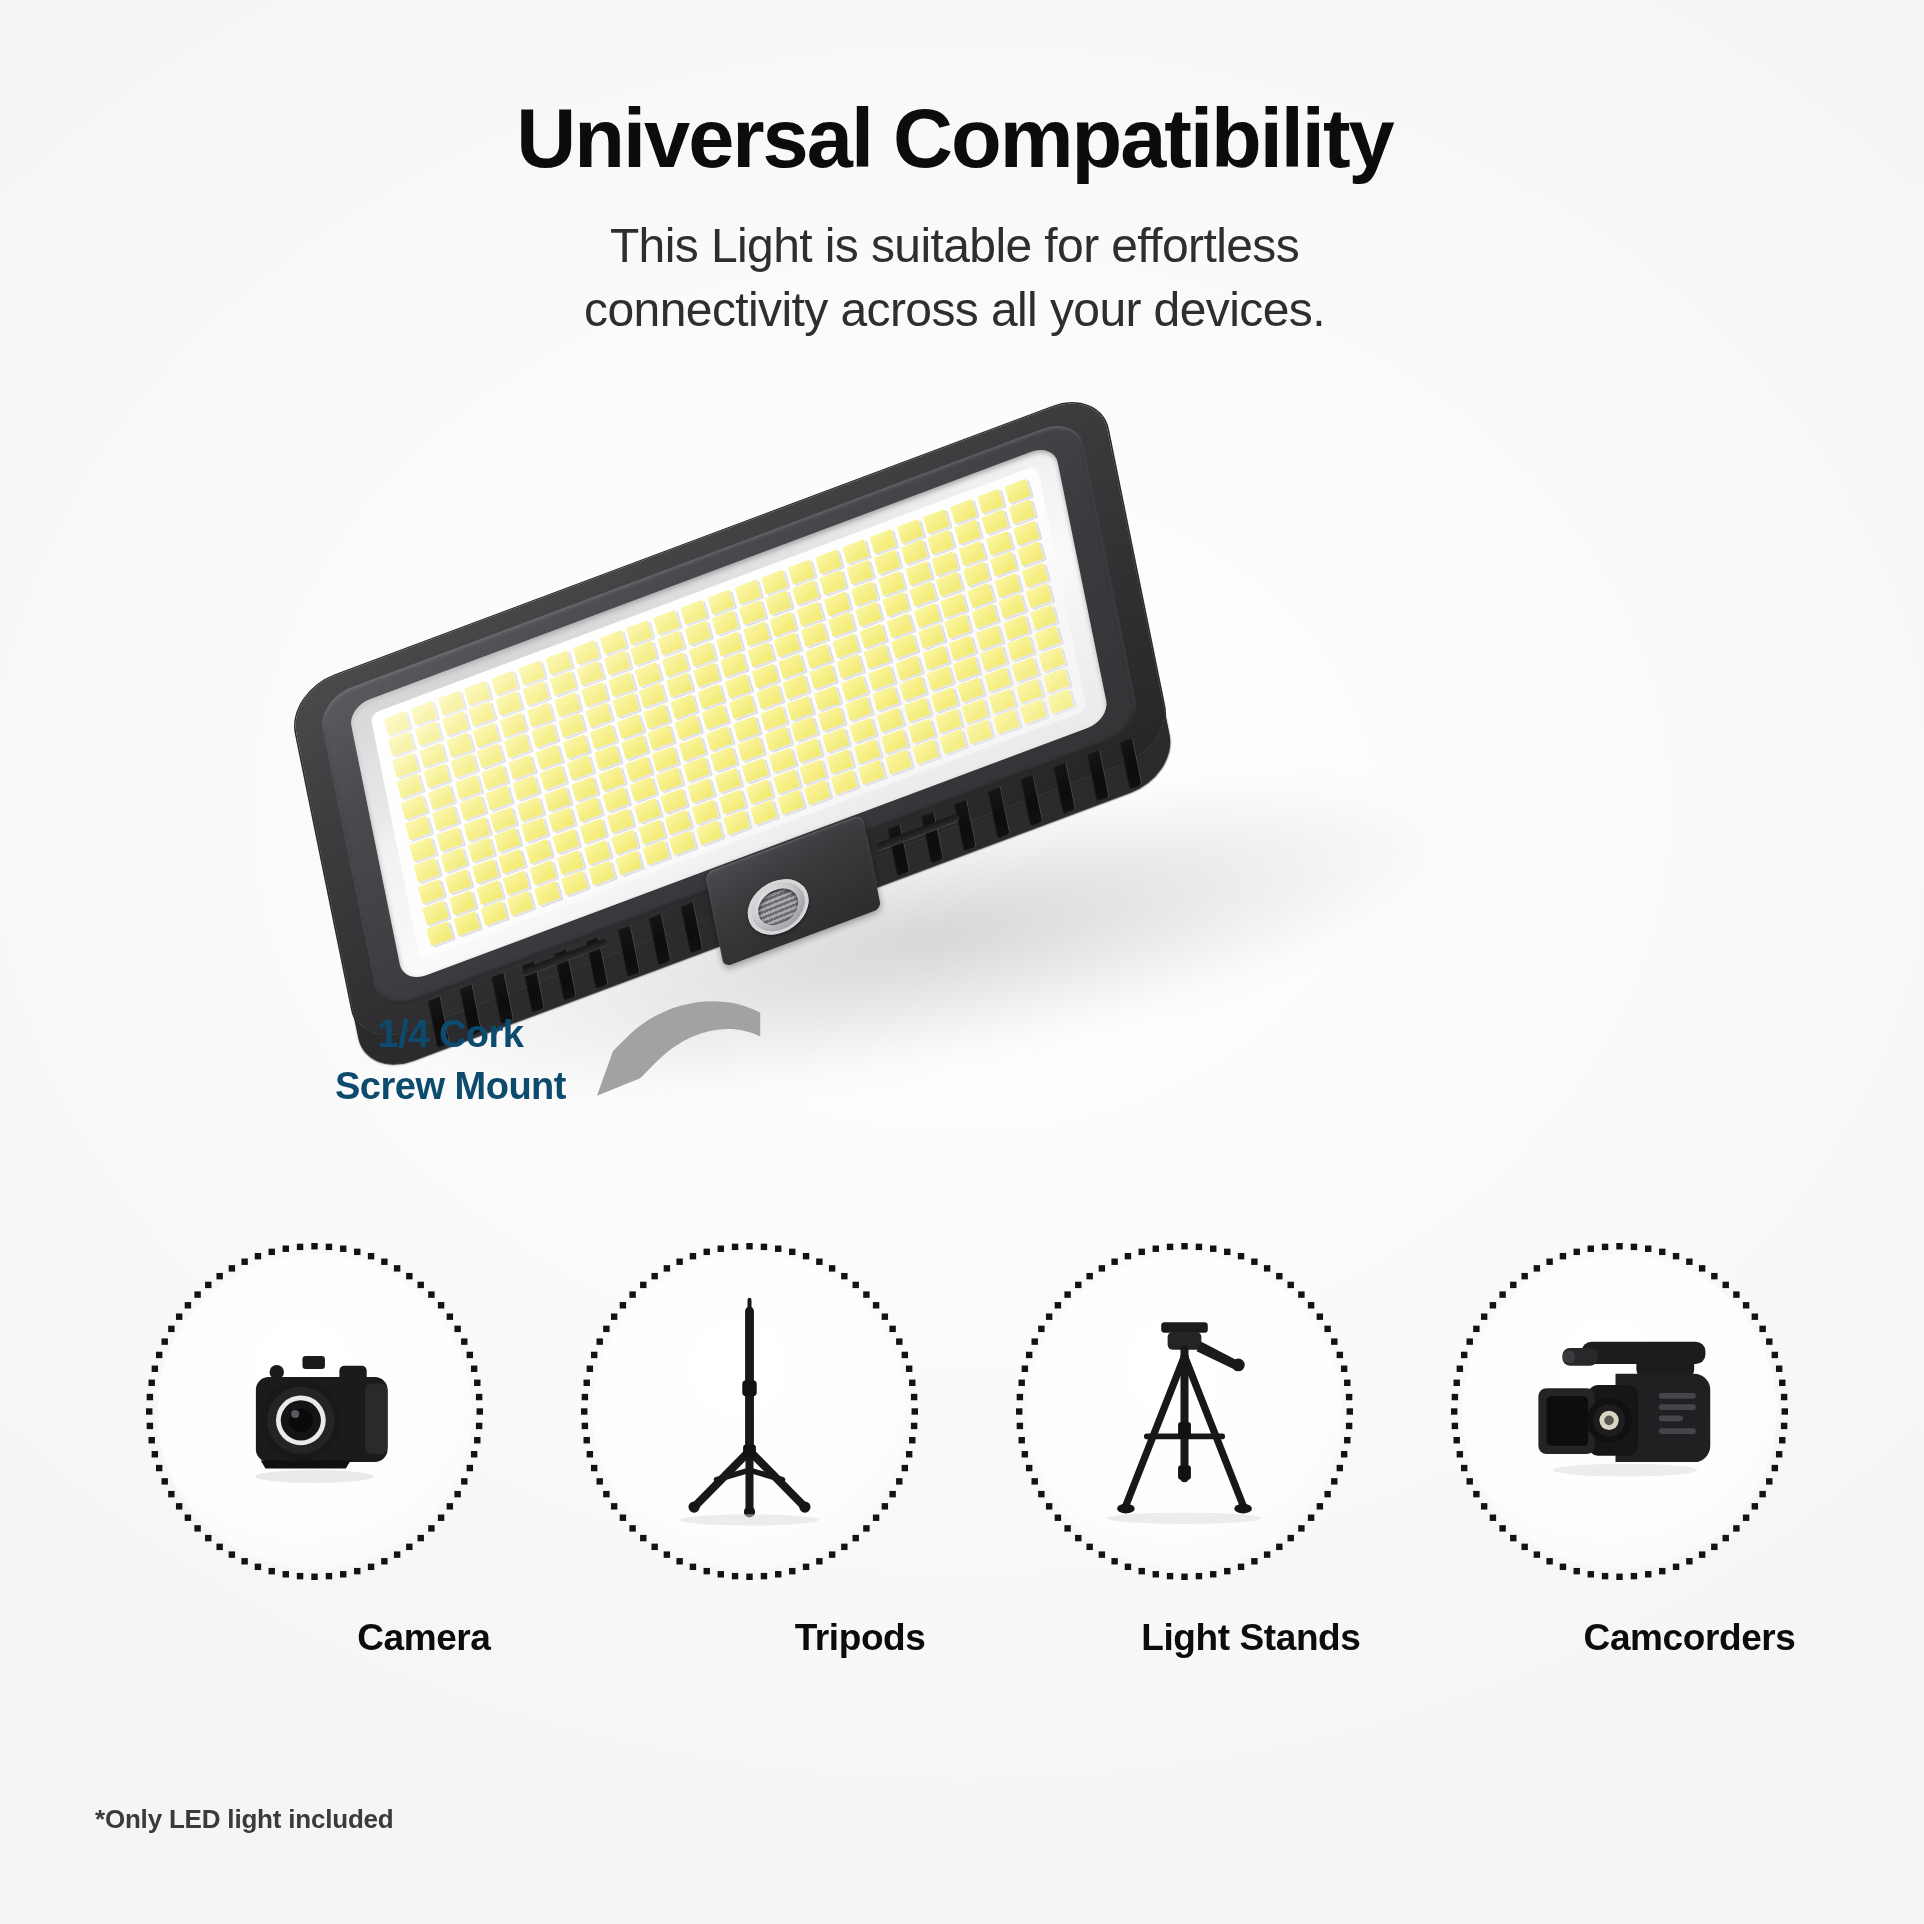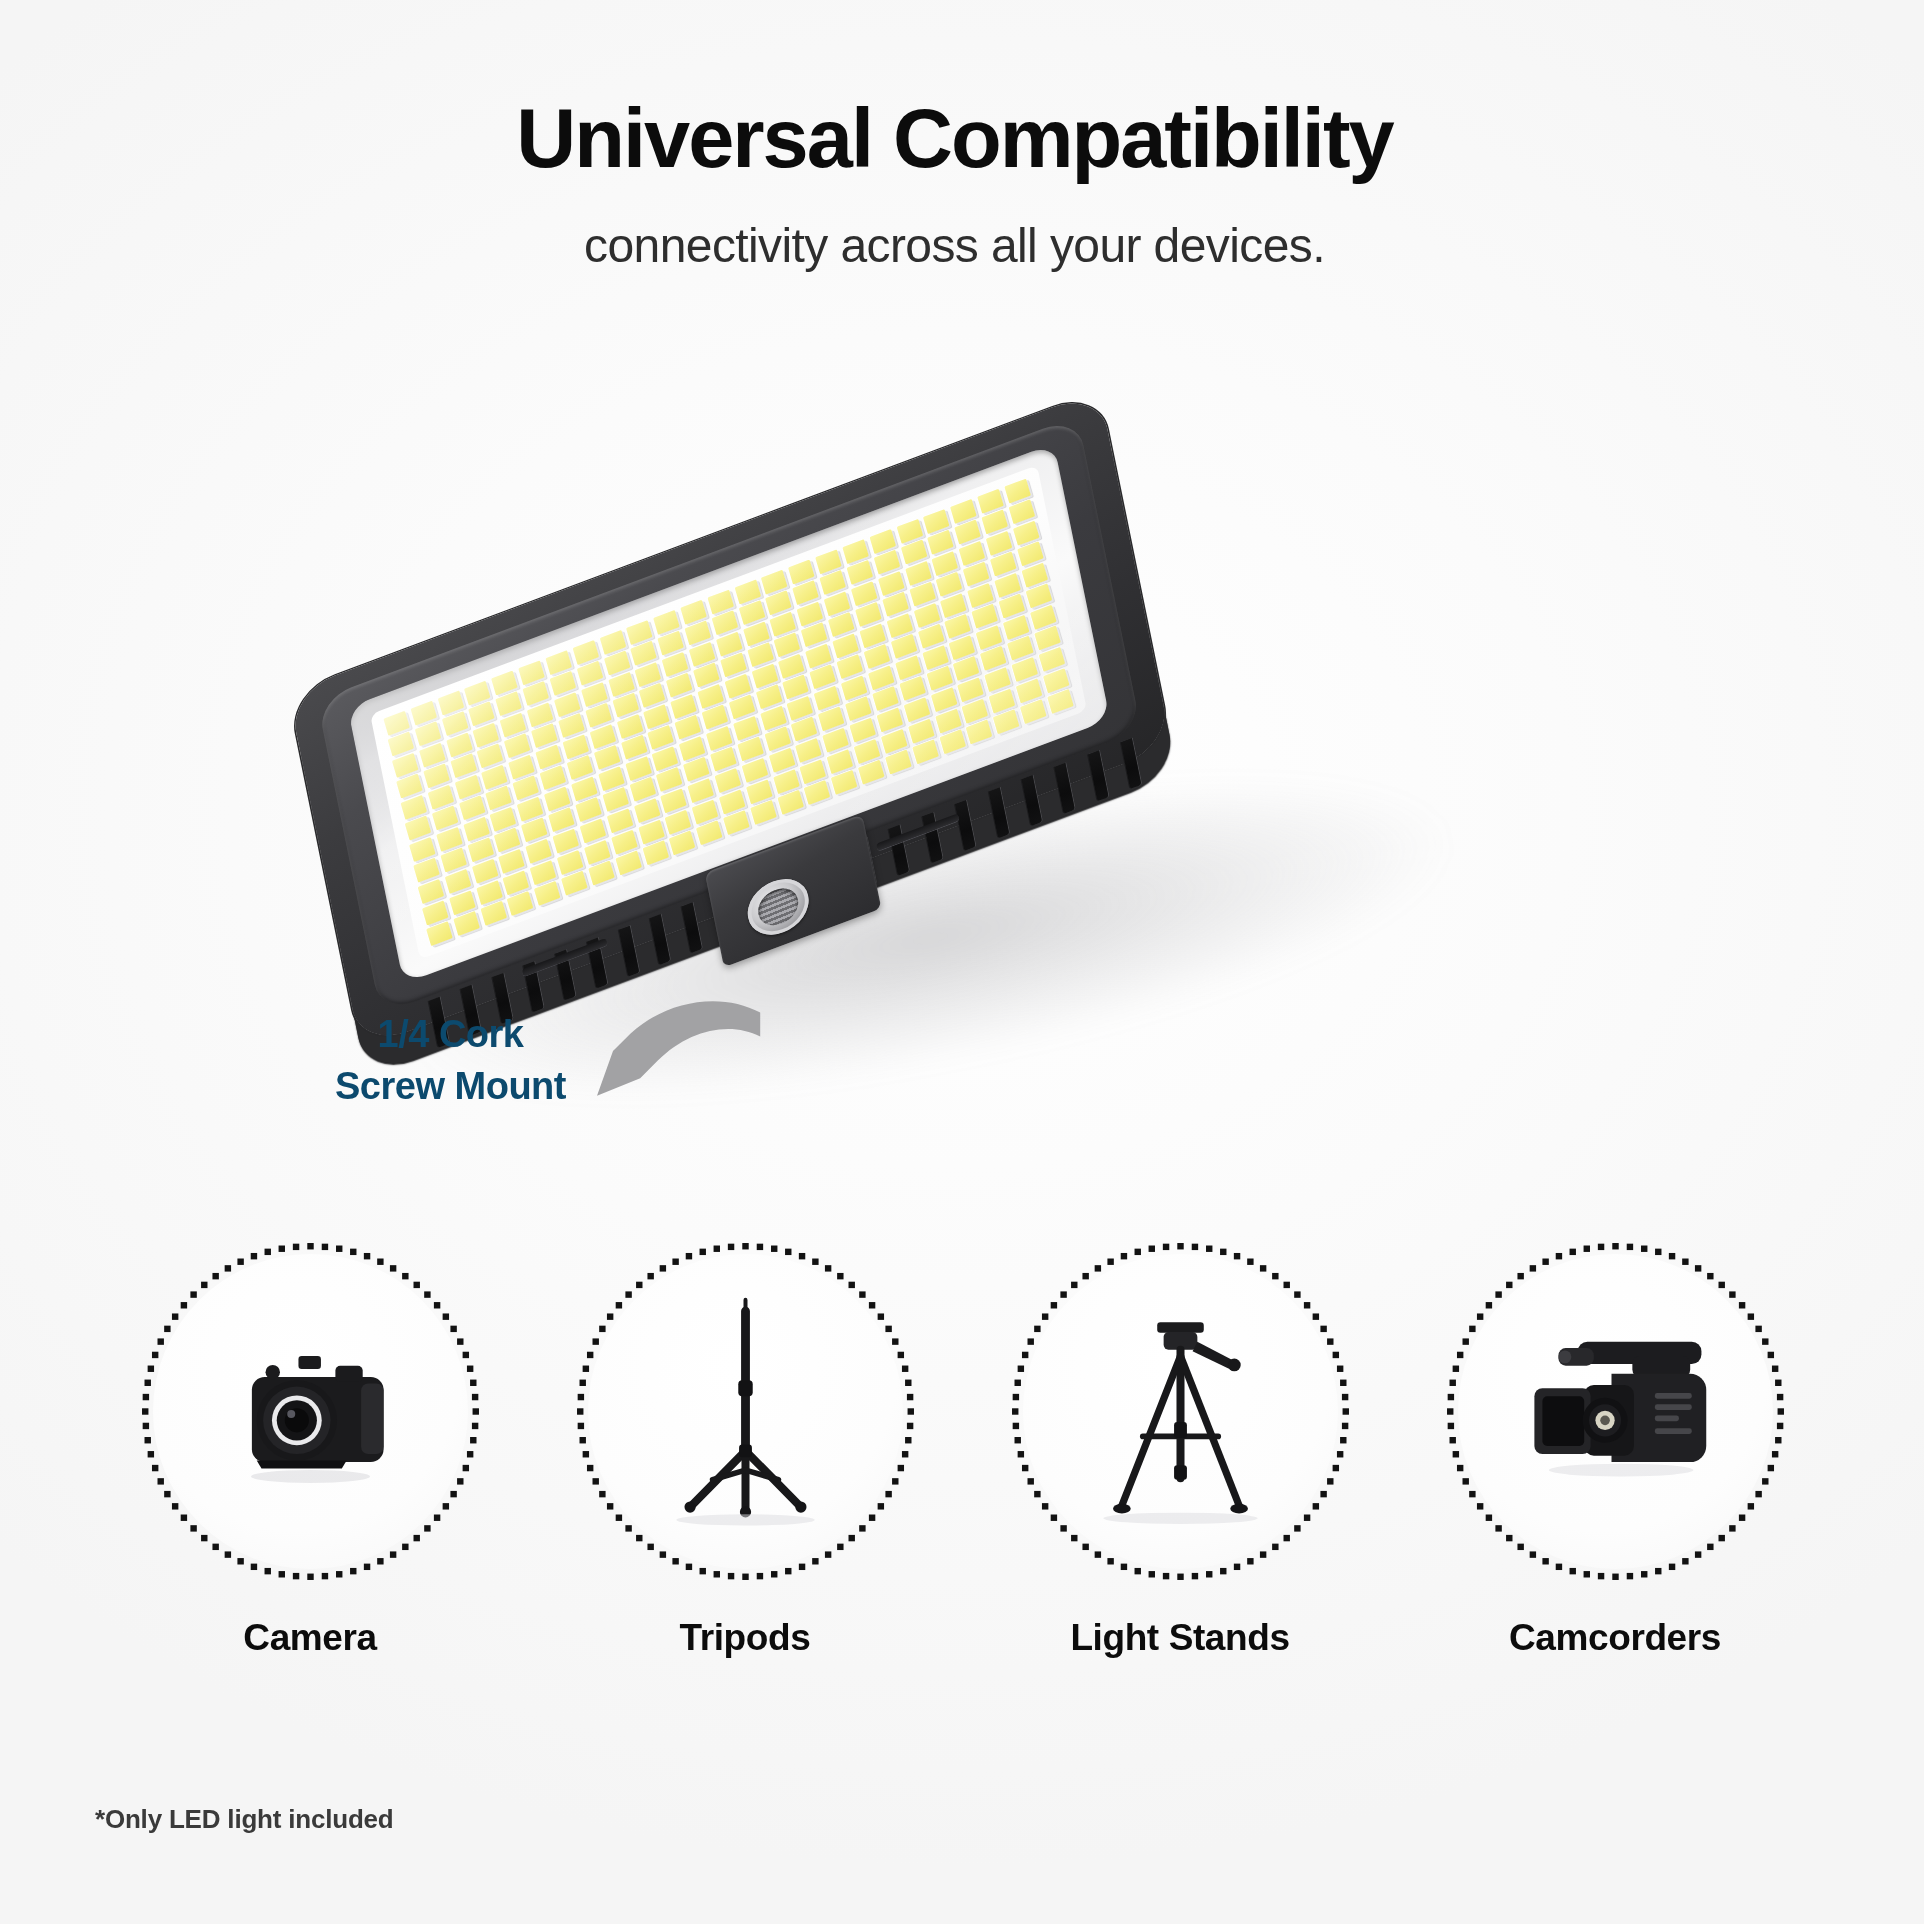--- a/index.html
+++ b/index.html
@@ -217,21 +217,21 @@
   .compat {
     position:absolute;
     left:0; right:0; top:1235px;
     display:flex;
     justify-content:center;
     gap:74px;
     padding:0 96px;
   }
   .compat-item {
     width:361px;
-    display:flex; flex-direction:column; align-items:center;
+    display:flex; flex-direction:column; align-items:flex-end;
   }
   .circle-ring {
     position:relative;
     width:353px; height:353px;
     display:flex; align-items:center; justify-content:center;
   }
   .dots-svg { position:absolute; inset:0; }
   .circle-fill {
     position:absolute;
     left:19px; top:19px; right:19px; bottom:19px;
@@ -265,20 +265,21 @@
 </head>
 <body>
 
 <div class="bg-wash"></div>
 
 <div class="stage">
 
   <div class="header">
     <h1 class="title">Universal Compatibility</h1>
     <div class="subtitle">
+      <div>This Light is suitable for effortless</div>
       <div>connectivity across all your devices.</div>
     </div>
   </div>
 
   <div class="product-wrap">
 
     <div class="prod-shadow"></div>
 
     <div class="light">
 

